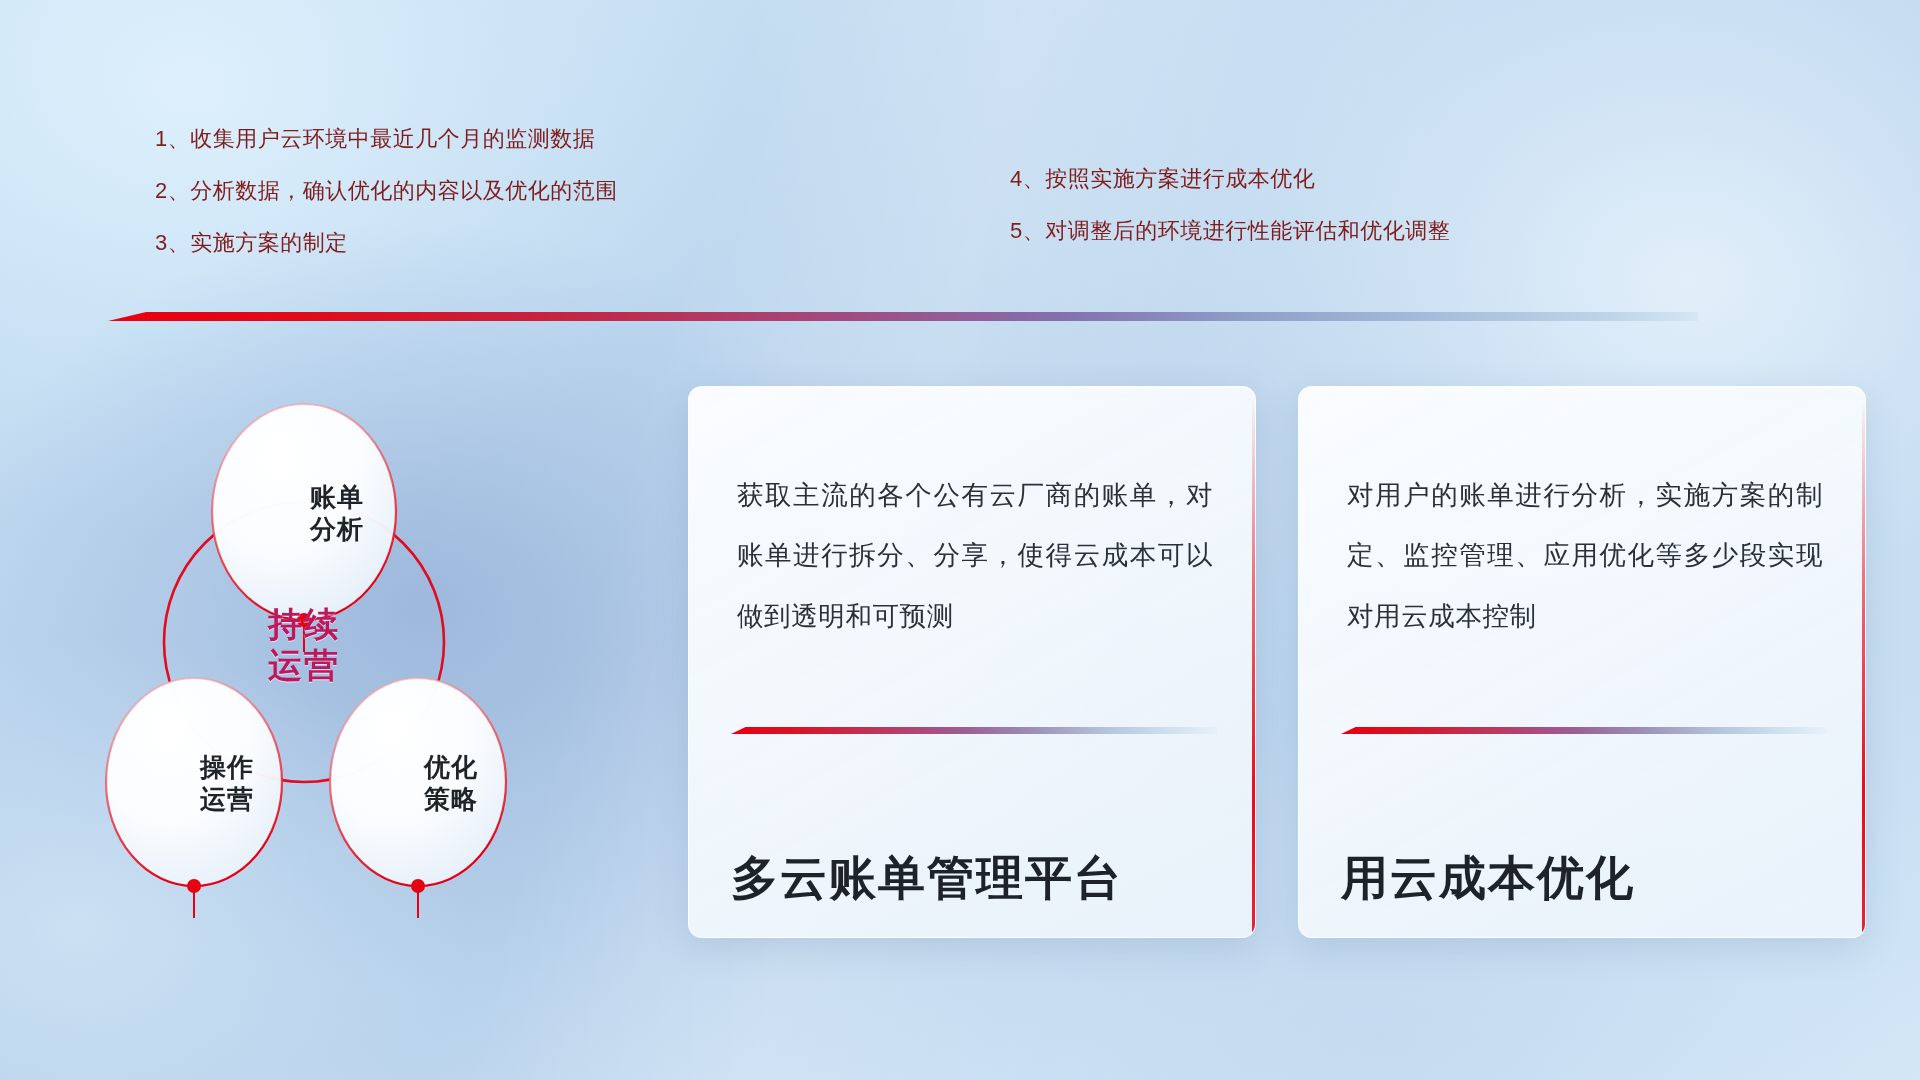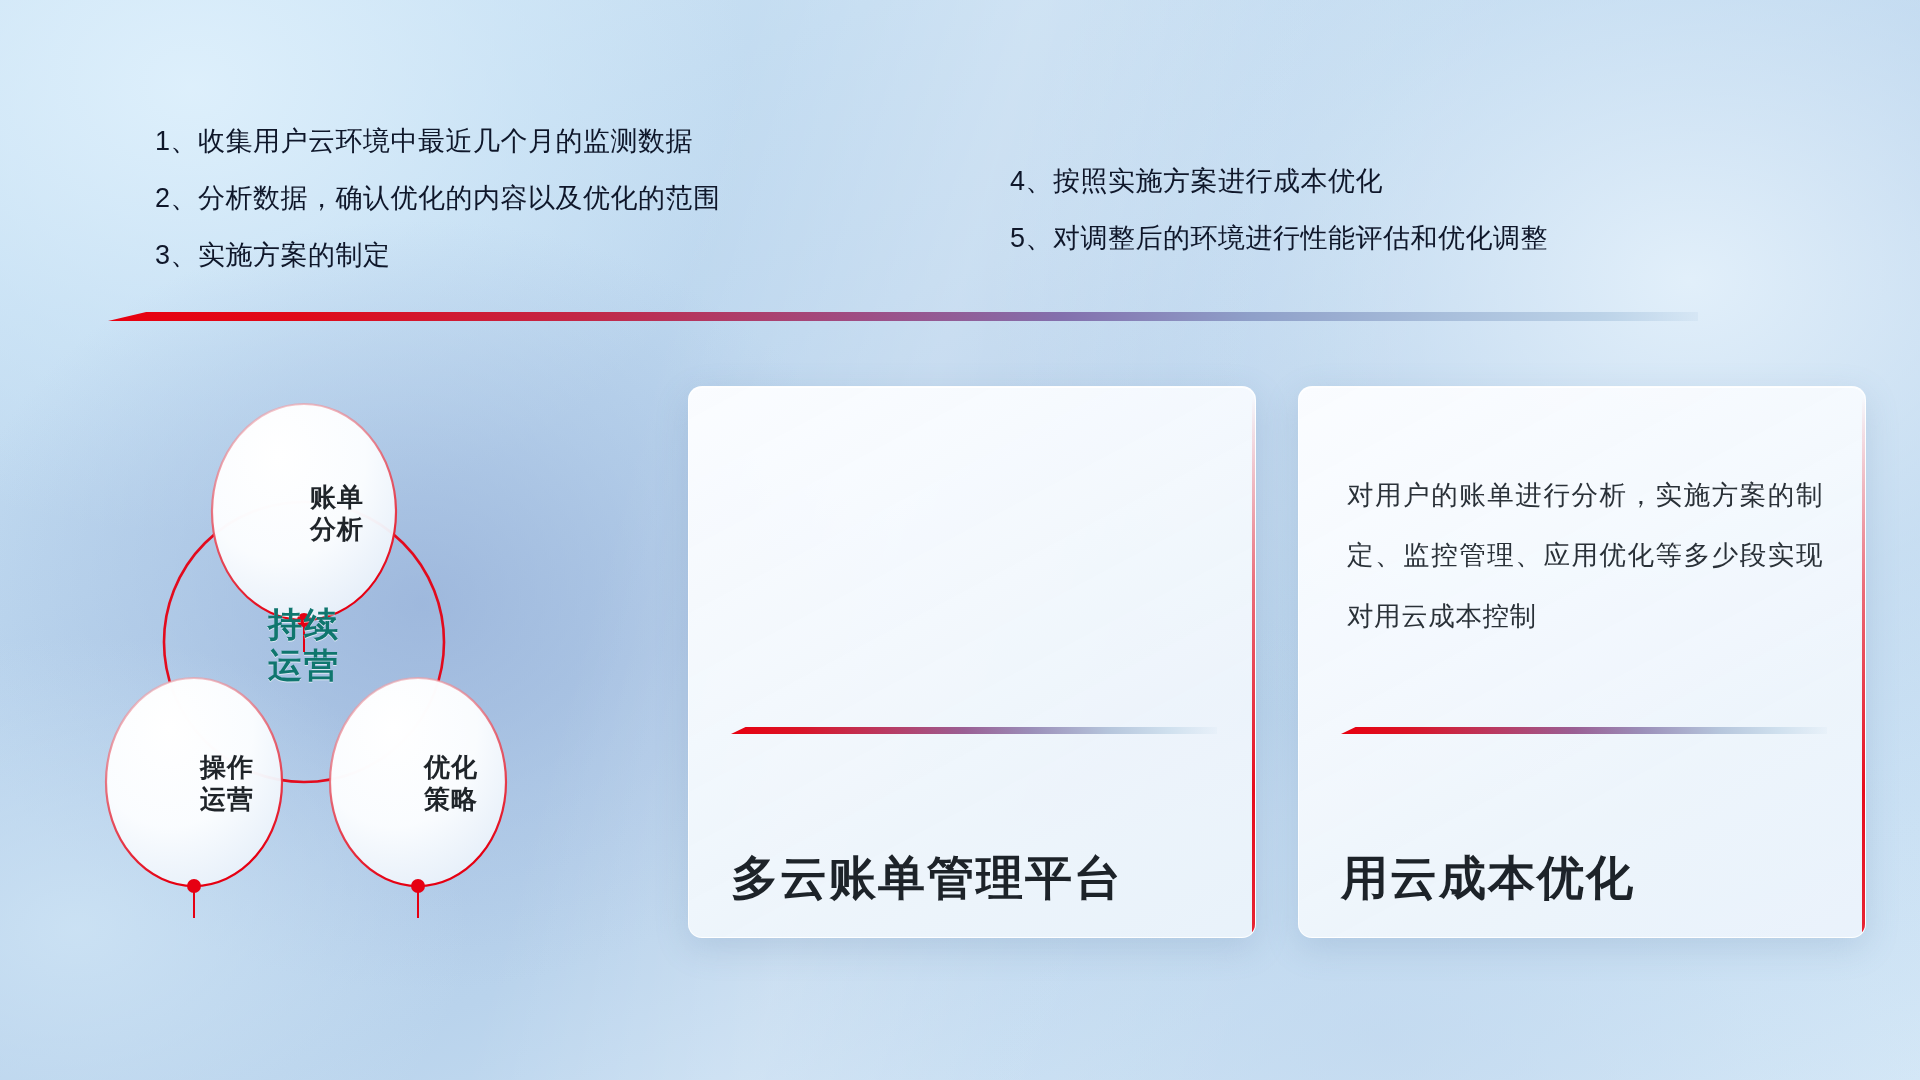--- a/index.html
+++ b/index.html
@@ -68,22 +68,22 @@
     background: linear-gradient(105deg,
         rgba(255,255,255,0.0) 34%,
         rgba(255,255,255,0.22) 47%,
         rgba(255,255,255,0.05) 58%,
         rgba(255,255,255,0.0) 70%);
   }
 
   
   .bullets {
     position: absolute;
-    font-size: 27px;
-    color: #0f172a;
+    font-size: 22px;
+    color: #7f1d1d;
     letter-spacing: 0.5px;
     line-height: 1;
     white-space: nowrap;
   }
   .bullets .row {
     margin-bottom: 30px;
   }
   .bullets .row:last-child { margin-bottom: 0; }
 
   #bullets-left  { left: 155px; top: 128px; }
@@ -131,21 +131,21 @@
     color: #1f2429;
     font-weight: bold;
     font-size: 26px;
     line-height: 1.22;
     letter-spacing: 1px;
     white-space: nowrap;
   }
   .venn-center {
     position: absolute;
     text-align: center;
-    color: #0f766e;
+    color: #be185d;
     font-weight: bold;
     font-size: 34px;
     line-height: 1.2;
     letter-spacing: 2px;
     white-space: nowrap;
     text-shadow: 0 1px 0 rgba(255,255,255,0.6);
   }
 
   
   .card {
@@ -297,20 +297,21 @@
       <div>策略</div>
     </div>
 
     <div class="venn-center" style="left:138px; top:252px; width:140px;">
       <div>持续</div>
       <div>运营</div>
     </div>
   </div>
 
   <div class="card" id="card-1">
+    <div class="card-body">获取主流的各个公有云厂商的账单，对账单进行拆分、分享，使得云成本可以做到透明和可预测</div>
     <div class="card-rule"></div>
     <div class="card-title">多云账单管理平台</div>
   </div>
 
   <div class="card" id="card-2">
     <div class="card-body">对用户的账单进行分析，实施方案的制定、监控管理、应用优化等多少段实现对用云成本控制</div>
     <div class="card-rule"></div>
     <div class="card-title">用云成本优化</div>
   </div>
 

